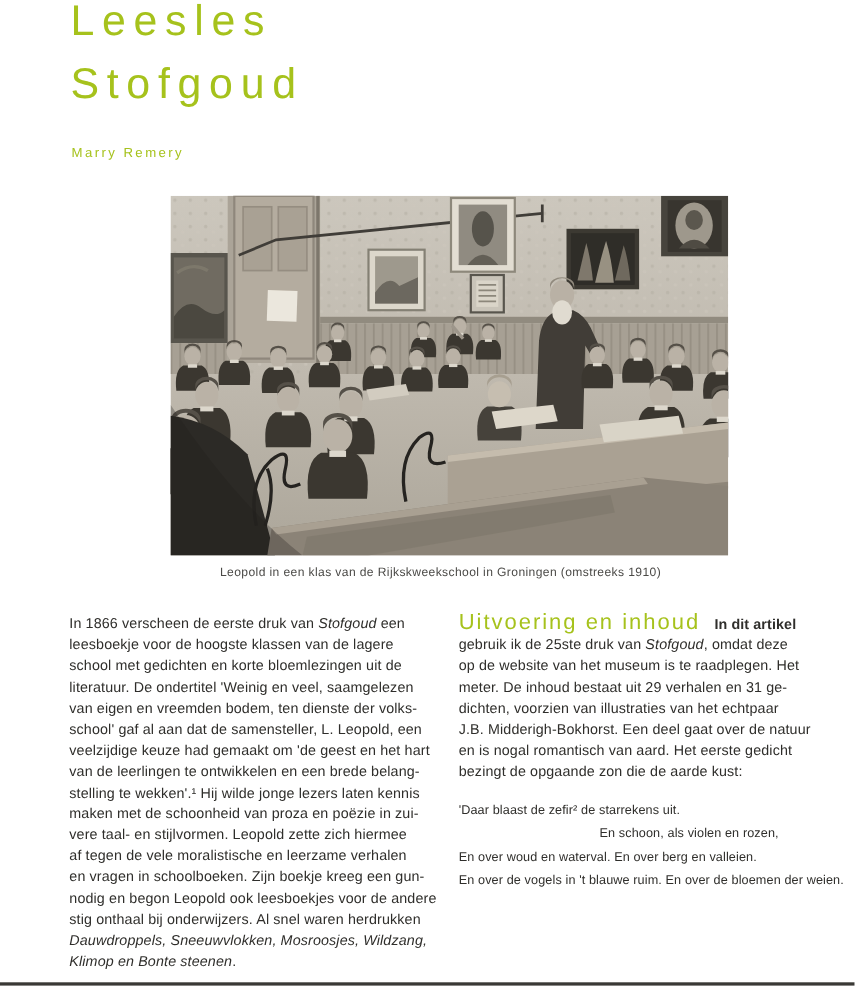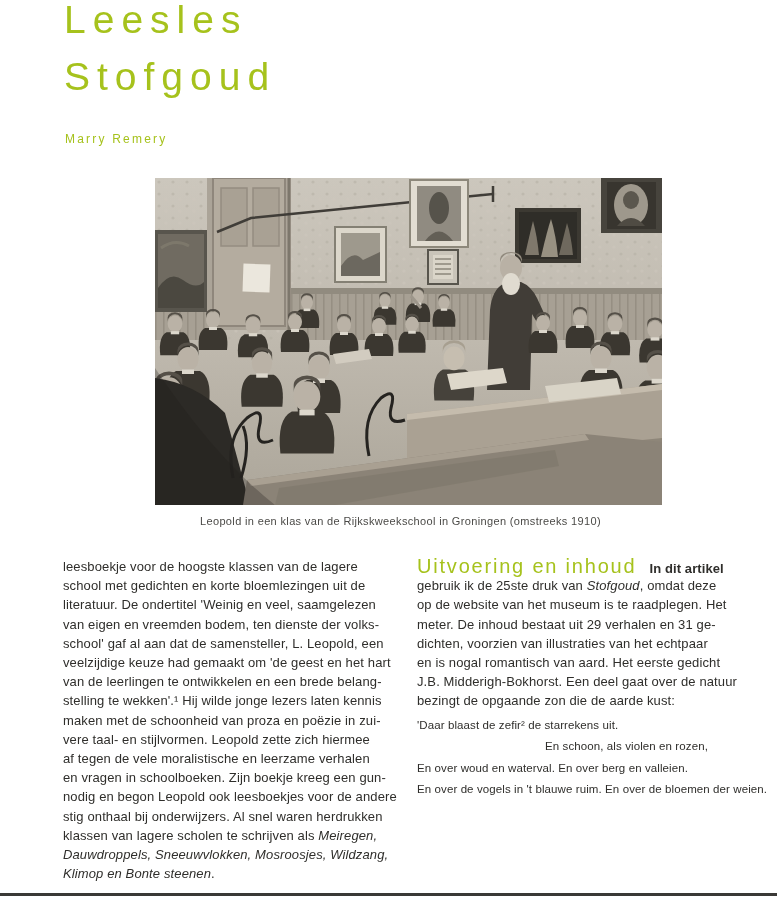--- a/index.html
+++ b/index.html
@@ -23,21 +23,21 @@
            letter-spacing:0.35px;color:var(--caption);margin-left:44px;}
   .col{position:absolute;top:557px;font-size:13px;line-height:19.2px;
        letter-spacing:0.12px;color:var(--ink);}
   .col-left{left:63px;width:345px;}
   .col-right{left:417px;width:352px;}
   .tline{white-space:nowrap;}
   .it{font-style:italic;}
   .headrow{height:19.2px;line-height:19.2px;white-space:nowrap;}
   .rc-heading{font-size:20px;letter-spacing:1.8px;color:var(--accent);}
   .lead-in{font-weight:bold;font-size:13px;margin-left:13px;letter-spacing:0.1px;margin-top:11px;}
-  .poem{margin-top:4px;font-size:11.5px;line-height:21.5px;letter-spacing:0.1px;}
+  .poem{margin-top:16px;font-size:11.5px;line-height:21.5px;letter-spacing:0.1px;}
   .poem .indent{padding-left:128px;}
   .bottom-rule{position:absolute;left:0;top:893px;width:777px;height:2.5px;
                background:var(--rule);}
 </style>
 </head>
 <body>
 
 <div class="page">
 
   <h1 class="title">
@@ -174,50 +174,50 @@
       <polygon points="88,327 92,302 430,256 507,264 507,327" fill="#8a8175"></polygon>
       <polygon points="92,302 430,256 434,262 96,308" fill="#a79e90"></polygon>
       <polygon points="120,327 124,310 400,272 404,288 180,327" fill="#7c7468" opacity="0.6"></polygon>
       <path d="M0,190 L0,327 L120,327 Q60,280 0,190 Z" fill="#201e1b" opacity="0.28"></path>
     </svg>
   </figure>
 
   <div class="caption">Leopold in een klas van de Rijkskweekschool in Groningen (omstreeks 1910)</div>
 
   <div class="col col-left">
+      <div class="tline"><span>In 1866 verscheen de eerste druk van </span><span class="it">Stofgoud</span><span> een</span></div>
       <div class="tline"><span>leesboekje voor de hoogste klassen van de lagere</span></div>
       <div class="tline"><span>school met gedichten en korte bloemlezingen uit de</span></div>
       <div class="tline"><span>literatuur. De ondertitel 'Weinig en veel, saamgelezen</span></div>
       <div class="tline"><span>van eigen en vreemden bodem, ten dienste der volks-</span></div>
       <div class="tline"><span>school' gaf al aan dat de samensteller, L. Leopold, een</span></div>
       <div class="tline"><span>veelzijdige keuze had gemaakt om 'de geest en het hart</span></div>
       <div class="tline"><span>van de leerlingen te ontwikkelen en een brede belang-</span></div>
       <div class="tline"><span>stelling te wekken'.¹ Hij wilde jonge lezers laten kennis</span></div>
       <div class="tline"><span>maken met de schoonheid van proza en poëzie in zui-</span></div>
       <div class="tline"><span>vere taal- en stijlvormen. Leopold zette zich hiermee</span></div>
       <div class="tline"><span>af tegen de vele moralistische en leerzame verhalen</span></div>
       <div class="tline"><span>en vragen in schoolboeken. Zijn boekje kreeg een gun-</span></div>
       <div class="tline"><span>nodig en begon Leopold ook leesboekjes voor de andere</span></div>
       <div class="tline"><span>stig onthaal bij onderwijzers. Al snel waren herdrukken</span></div>
-      <div class="tline"><span>klassen van lagere scholen te schrijven als </span><span class="it">Meiregen,</span></div>
       <div class="tline"><span class="it">Dauwdroppels, Sneeuwvlokken, Mosroosjes, Wildzang,</span></div>
       <div class="tline"><span class="it">Klimop en Bonte steenen</span><span>.</span></div>
     </div>
 
   <div class="col col-right">
     <div class="headrow">
       <span class="rc-heading">Uitvoering en inhoud</span><span class="lead-in">In dit artikel</span>
     </div>
     <div>
         <div class="tline"><span>gebruik ik de 25ste druk van </span><span class="it">Stofgoud</span><span>, omdat deze</span></div>
         <div class="tline"><span>op de website van het museum is te raadplegen. Het</span></div>
         <div class="tline"><span>meter. De inhoud bestaat uit 29 verhalen en 31 ge-</span></div>
         <div class="tline"><span>dichten, voorzien van illustraties van het echtpaar</span></div>
+        <div class="tline"><span>J.B. Midderigh-Bokhorst. Een deel gaat over de natuur</span></div>
         <div class="tline"><span>en is nogal romantisch van aard. Het eerste gedicht</span></div>
-        <div class="tline"><span>J.B. Midderigh-Bokhorst. Een deel gaat over de natuur</span></div>
         <div class="tline"><span>bezingt de opgaande zon die de aarde kust:</span></div>
       </div>
     <div class="poem">
         <div class="tline"><span>'Daar blaast de zefir² de starrekens uit.</span></div>
         <div class="tline indent"><span>En schoon, als violen en rozen,</span></div>
         <div class="tline"><span>En over woud en waterval. En over berg en valleien.</span></div>
         <div class="tline"><span>En over de vogels in 't blauwe ruim. En over de bloemen der weien.</span></div>
       </div>
   </div>
 

